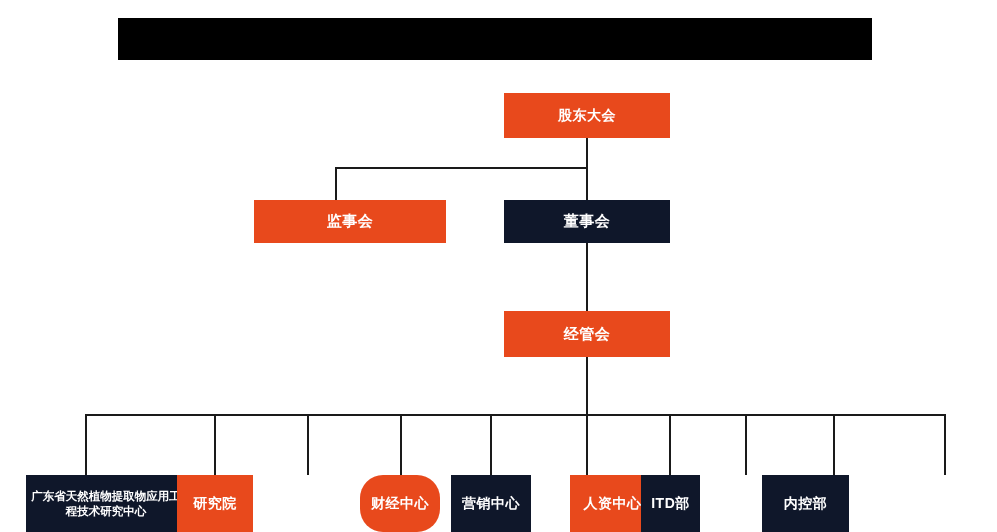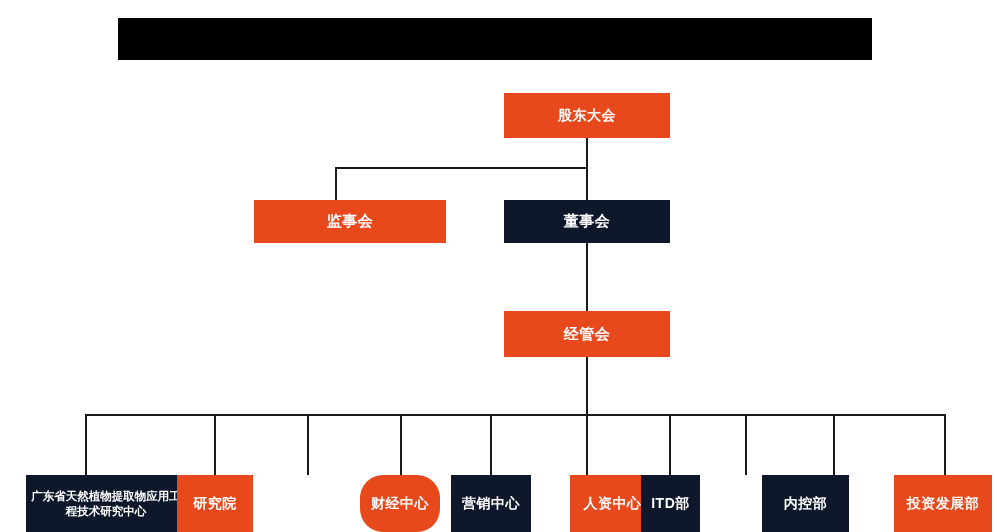--- a/index.html
+++ b/index.html
@@ -103,15 +103,14 @@
 
   <div class="node light node-l4" style="left:451px; top:475px; width:80px; height:57px;">营销中心</div>
 
   <div class="node dark node-l4" style="left:570px; top:475px; width:85px; height:57px;">人资中心</div>
 
   <div class="node light node-l4" style="left:641px; top:475px; width:59px; height:57px;">ITD部</div>
 
 
   <div class="node light node-l4" style="left:762px; top:475px; width:87px; height:57px;">内控部</div>
 
-  <div class="node dark node-l4" style="left:894px; top:475px; width:98px; height:57px;">投资发展部</div>
 
 </div>
 
 </body></html>

